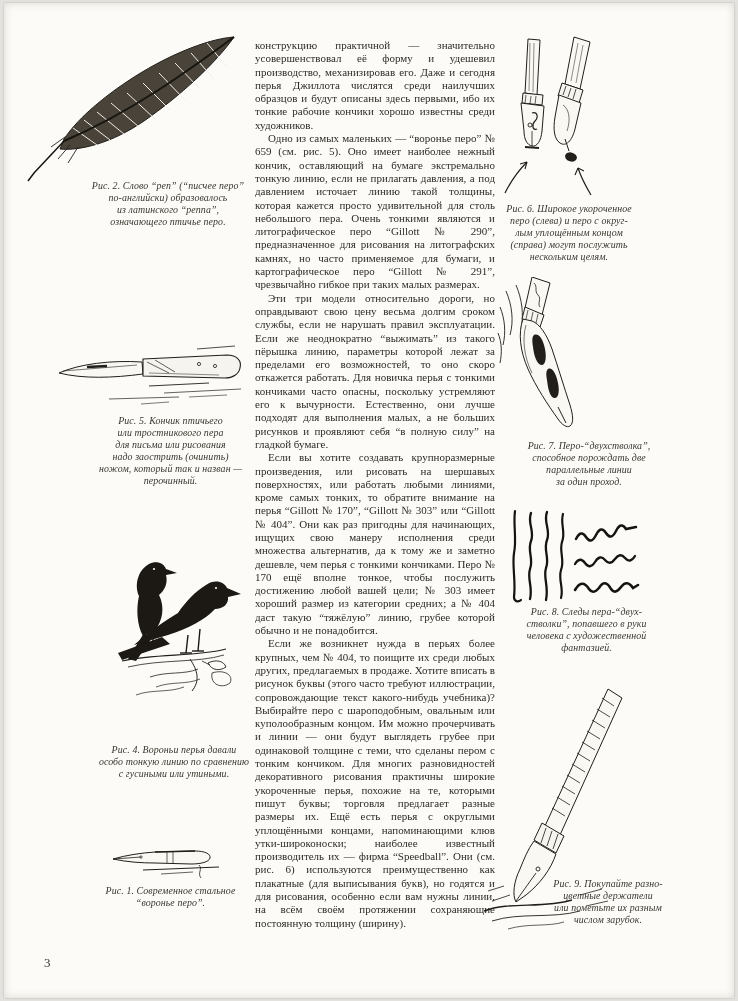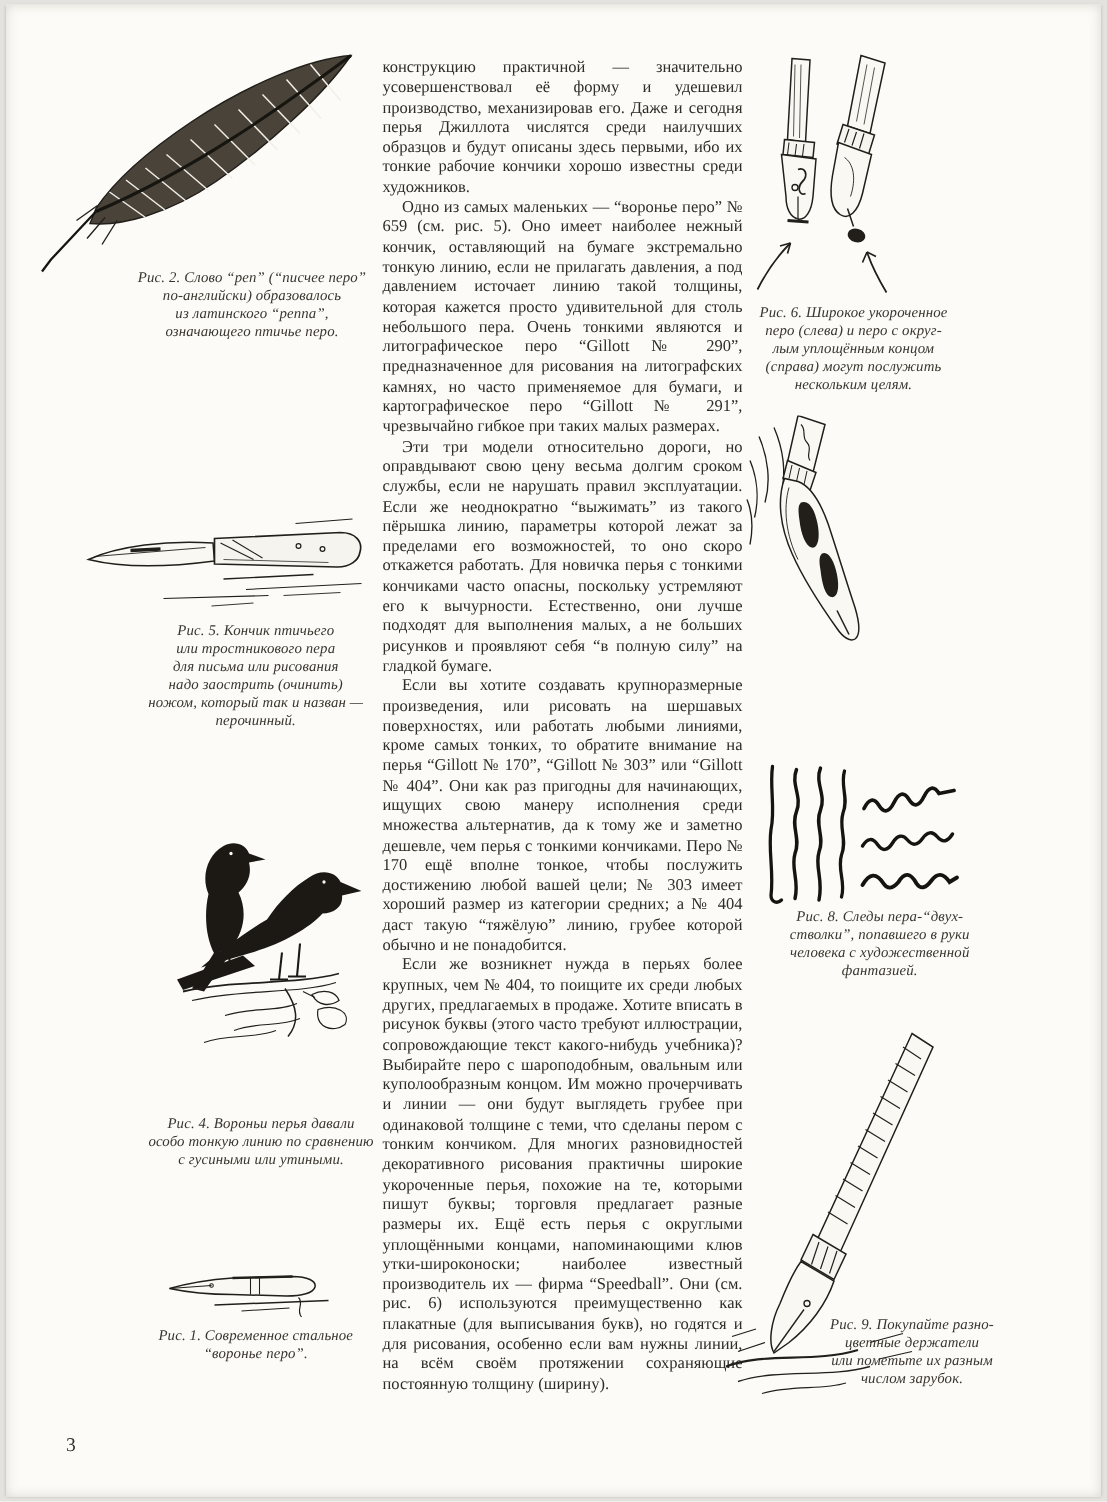--- a/index.html
+++ b/index.html
@@ -186,20 +186,24 @@
       <path d="M38,6 C42,10 38,14 42,18 C46,22 41,26 44,30" stroke="#221f1b" stroke-width=".8" fill="none"></path>
       <path d="M29,30 L48,38 L44,50 L26,42 Z" fill="#f6f4ee" stroke="#221f1b" stroke-width="1"></path>
       <path d="M32,33 L30,42 M37,35 L35,44 M42,37 L40,46" stroke="#221f1b" stroke-width=".7" fill="none"></path>
       <path d="M27,42 C22,56 24,74 32,92 C40,110 52,128 62,142 C66,148 71,151 74,149 C78,146 77,138 74,128 C68,110 62,90 56,72 C51,58 44,47 36,44 Z" fill="#f9f8f3" stroke="#221f1b" stroke-width="1"></path>
       <path d="M38,58 C43,56 47,62 49,72 C51,82 49,89 45,88 C41,87 38,79 37,70 C36,63 36,60 38,58 Z" fill="#221f1b"></path>
       <path d="M52,92 C56,90 60,96 62,106 C64,116 62,122 58,121 C54,120 52,112 51,103 C50,97 50,94 52,92 Z" fill="#221f1b"></path>
       <path d="M62,130 L70,146" stroke="#221f1b" stroke-width="1" fill="none"></path>
       <path d="M30,48 C26,62 28,80 36,96" stroke="#221f1b" stroke-width=".6" fill="none"></path>
     </svg>
   </div>
+  <div class="caption" style="left:500px; top:437px; width:170px;">Рис. 7. Перо-“двухстволка”,
+способное порождать две
+параллельные линии
+за один проход.</div>
 
   <div class="fig" style="left:500px; top:504px; width:140px; height:98px;">
     <svg viewBox="0 0 140 98">
       <g stroke="#17140f" fill="none" stroke-linecap="round">
         <path d="M11,4 C9,18 13,32 10,46 C8,60 12,74 10,90 C10,94 14,96 17,93" stroke-width="2.2"></path>
         <path d="M27,6 C23,16 31,24 27,34 C23,44 30,52 26,62 C23,72 29,80 26,92" stroke-width="2.3"></path>
         <path d="M43,5 C39,15 47,23 43,33 C39,43 46,51 42,61 C39,71 45,79 42,93" stroke-width="2.3"></path>
         <path d="M59,7 C56,17 62,25 58,35 C55,45 61,53 57,63 C54,73 60,81 57,91" stroke-width="2.2"></path>
         <path d="M72,32 Q77,22 82,30 T92,28 T102,26 T112,24 T122,22 L132,20" stroke-width="2.5"></path>
         <path d="M71,57 Q76,49 81,56 T91,55 T101,53 T111,52 T121,51 T131,49" stroke-width="2.3"></path>

